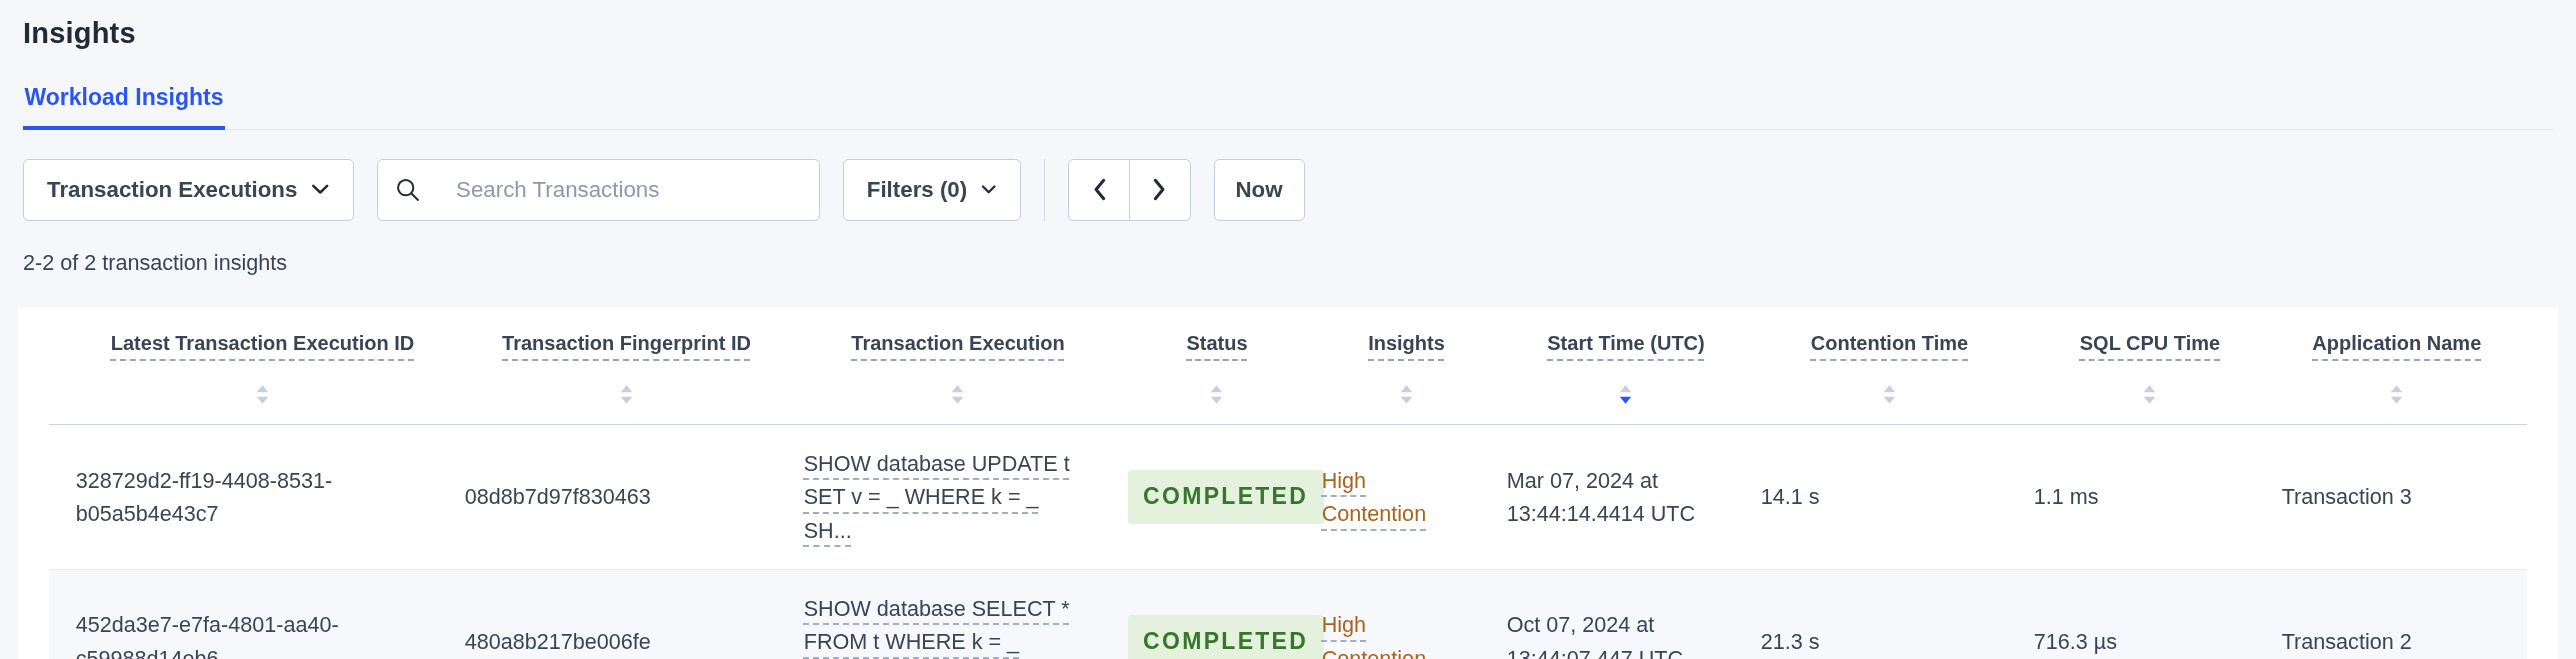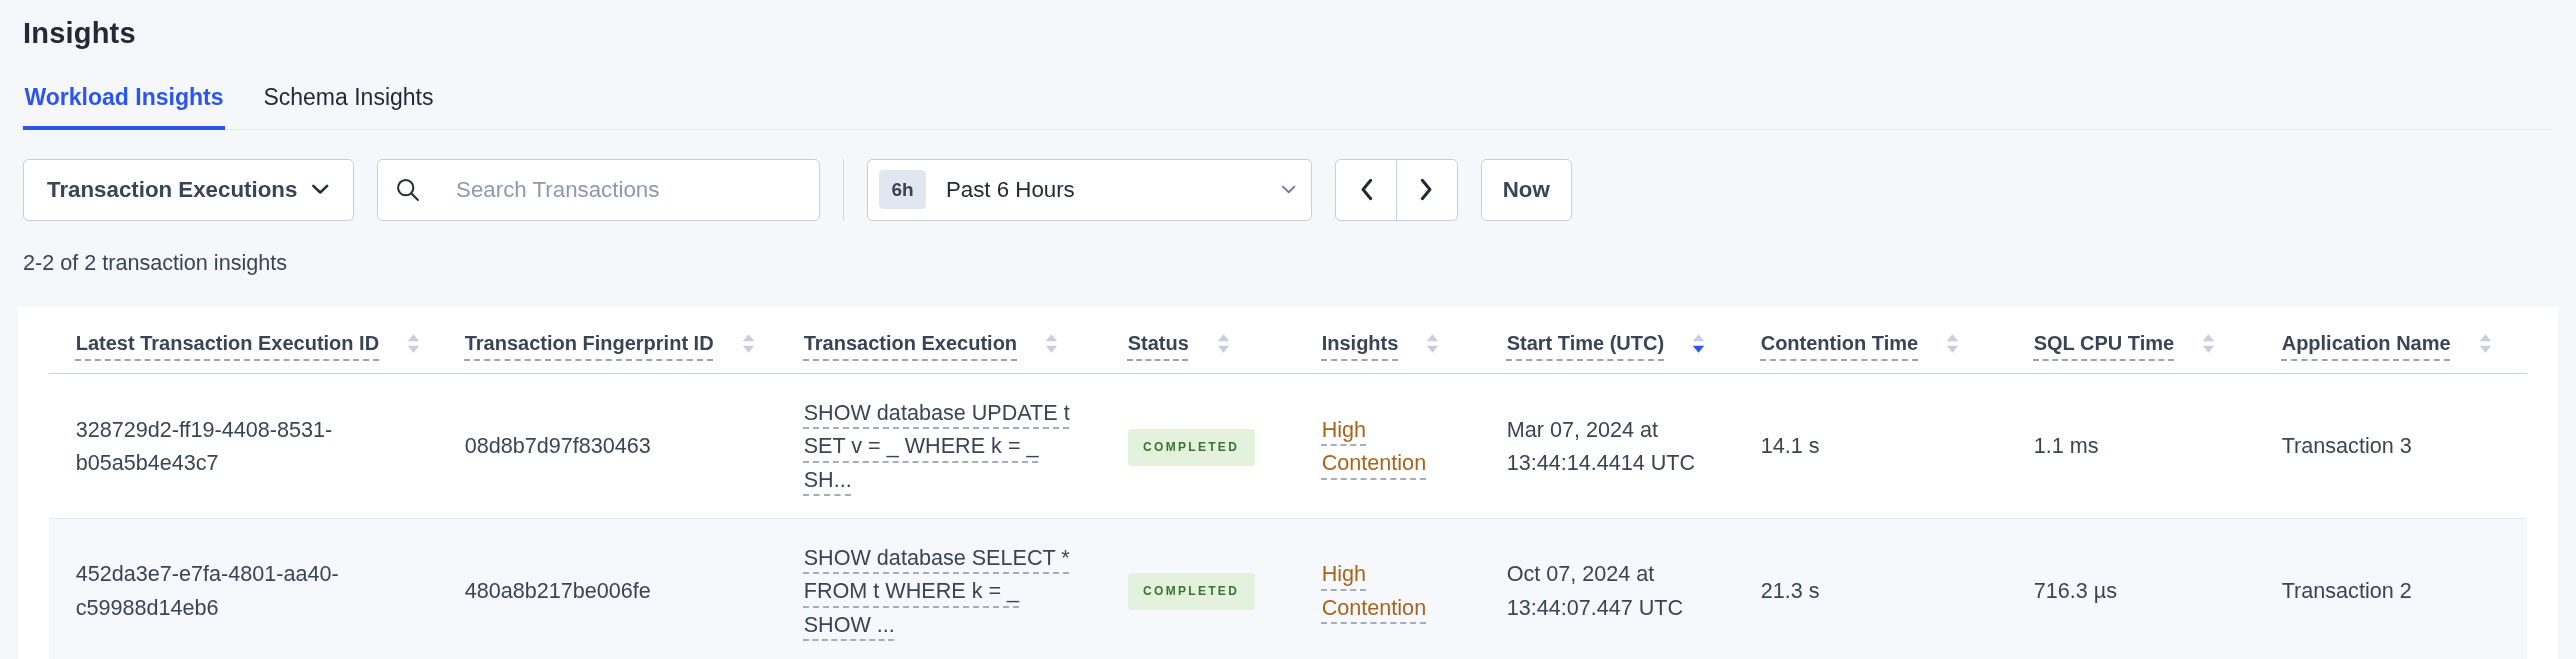--- a/index.html
+++ b/index.html
@@ -77,21 +77,21 @@
   
   .panel { margin: 31px 17.7px 0; background: #fff; padding: 0 31px; min-height: 351px; }
   table { width: 100%; border-collapse: collapse; table-layout: fixed; }
   thead th {
     text-align: left;
     border-bottom: 1.5px solid #c9d0de;
     padding: 25px 15.4px 18.5px 0;
     font-size: 20px; font-weight: 700; color: #394455;
     cursor: pointer;
   }
-  .th-inner { display: flex; align-items: center; gap: 28px; white-space: nowrap; }
+  .th-inner { display: flex; align-items: center; gap: 28px; white-space: nowrap; flex-direction: column; }
   .col-label {
     text-decoration: underline dashed;
     text-decoration-color: #99a3b8;
     text-decoration-thickness: 1.5px;
     text-underline-offset: 10px;
   }
   .sort-icon { flex: none; }
   .sort-icon path { fill: #c8cedd; }
   th.sorted .sort-icon .tri-down { fill: #2b55f0; }
 
@@ -110,69 +110,67 @@
   .stmt-link {
     color: #394455; cursor: pointer;
     text-decoration: underline dashed;
     text-decoration-color: #a3adc2;
     text-decoration-thickness: 1.5px;
     text-underline-offset: 7.7px;
   }
   .badge-completed {
     display: inline-block;
     background: #e4f1dd; color: #38762e;
-    font-size: 12px; font-weight: 700; letter-spacing: 2.3px;
+    font-size: 23px; font-weight: 700; letter-spacing: 2.3px;
     padding: 9.2px 15.4px; border-radius: 3.9px;
   }
   .insight-link {
     display: inline-block; max-width: 132px;
     color: #a8641d; cursor: pointer;
     text-decoration: underline dashed;
     text-decoration-color: #a3adc2;
     text-decoration-thickness: 1.5px;
     text-underline-offset: 7.7px;
   }
 </style>
 </head>
 <body>
 
 <h1 class="page-title">Insights</h1>
 
 <div class="tabs">
   <div class="tab active">Workload Insights</div>
-  <div class="tab">Schema Insights</div>
 </div>
 
 <div class="toolbar">
 
   <button class="btn">
     <span>Transaction Executions</span>
     <svg class="chev-svg" width="18.5" height="10.8" viewBox="0 0 24 14">
         <path d="M3 2.5 L12 11 L21 2.5" fill="none" stroke="#242a35" stroke-width="3.2" stroke-linecap="round" stroke-linejoin="round"></path>
       </svg>
   </button>
 
   <div class="search-box">
     <svg width="26" height="26" viewBox="0 0 34 34">
         <circle cx="14" cy="14" r="10" fill="none" stroke="#242a35" stroke-width="2.6"></circle>
         <line x1="21.5" y1="21.5" x2="30" y2="30" stroke="#242a35" stroke-width="2.6" stroke-linecap="round"></line>
       </svg>
     <input type="text" placeholder="Search Transactions" style="">
   </div>
 
+  <button class="btn">
+    <span>Filters (0)</span>
+    <svg class="chev-svg" width="15.4" height="9.2" viewBox="0 0 20 12">
+        <path d="M2.5 2 L10 9.5 L17.5 2" fill="none" stroke="#242a35" stroke-width="3" stroke-linecap="round" stroke-linejoin="round"></path>
+      </svg>
+  </button>
 
   <div class="vdivider"></div>
 
-  <div class="timepicker">
-    <span class="time-chip">6h</span>
-    <span class="time-label">Past 6 Hours</span>
-    <svg class="chev-svg" width="15.4" height="9.2" viewBox="0 0 20 12">
-        <path d="M2.5 2 L10 9.5 L17.5 2" fill="none" stroke="#6f7a91" stroke-width="2.4" stroke-linecap="round" stroke-linejoin="round"></path>
-      </svg>
-  </div>
 
   <div class="pager">
     <button class="btn prev">
       <svg width="13" height="23" viewBox="0 0 17 30">
           <path d="M14 3 L4 15 L14 27" fill="none" stroke="#242a35" stroke-width="4" stroke-linecap="round" stroke-linejoin="round"></path>
         </svg>
     </button>
     <button class="btn next">
       <svg width="13" height="23" viewBox="0 0 17 30">
           <path d="M3 3 L13 15 L3 27" fill="none" stroke="#242a35" stroke-width="4" stroke-linecap="round" stroke-linejoin="round"></path>

